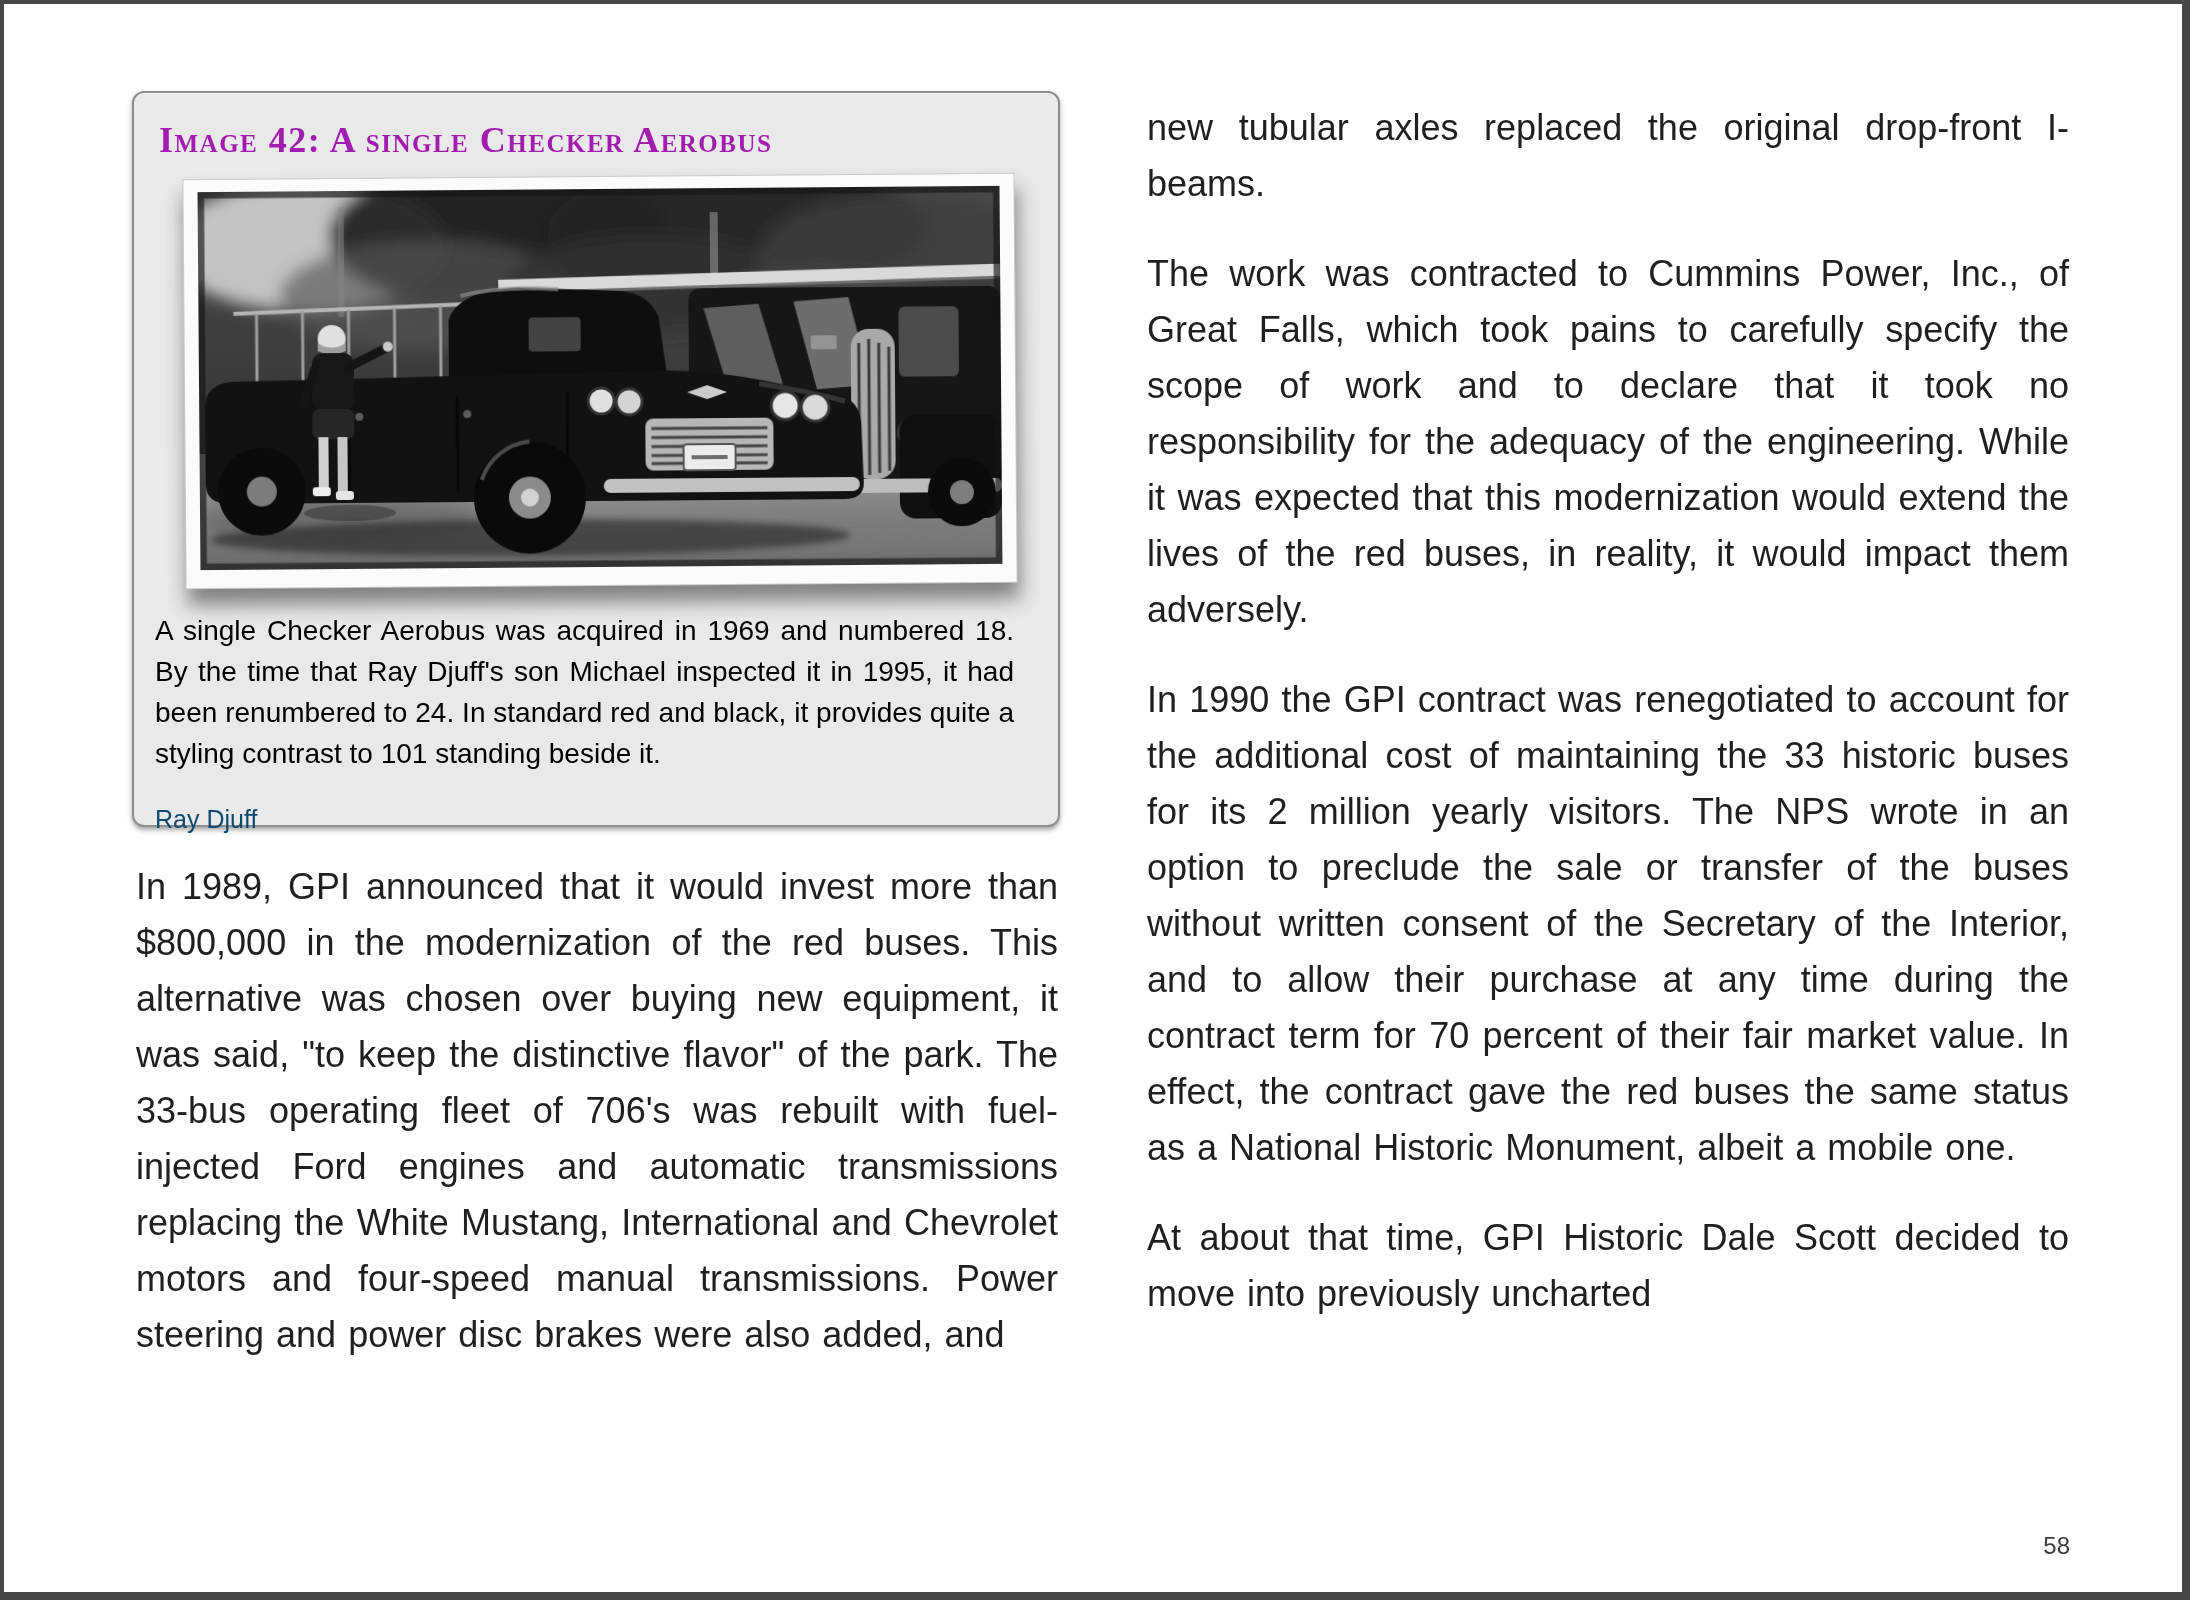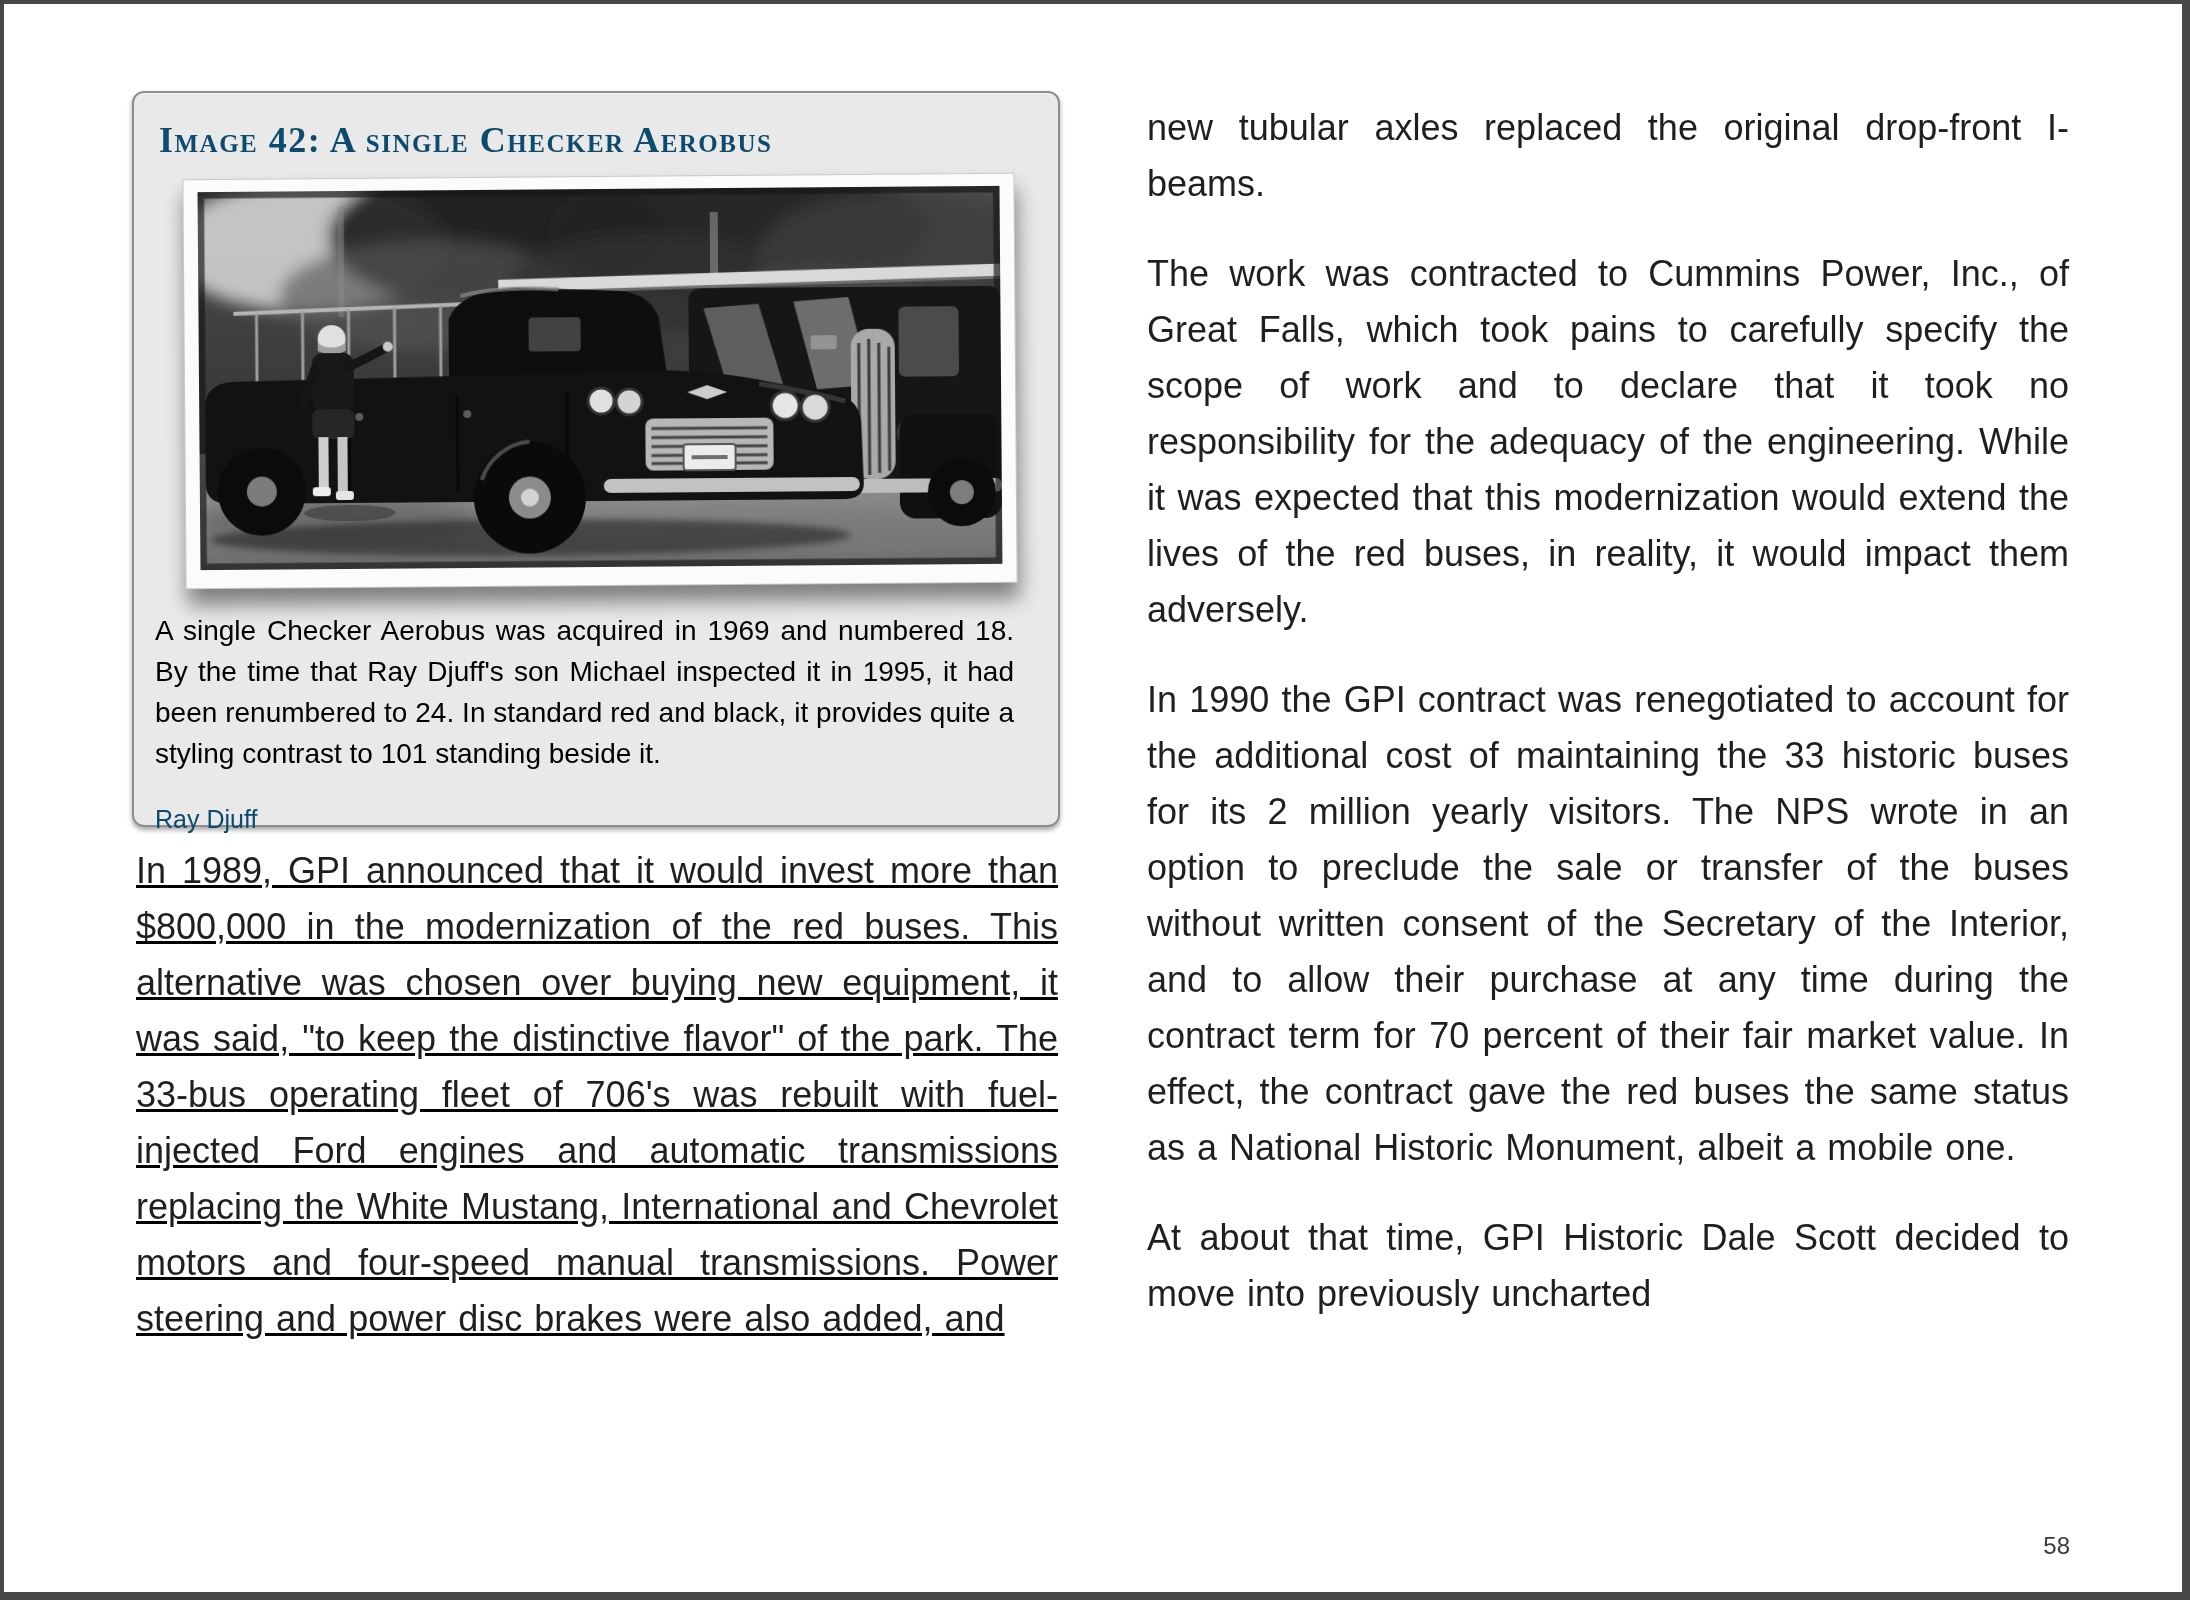--- a/index.html
+++ b/index.html
@@ -34,21 +34,21 @@
     box-shadow: 0 3px 5px rgba(0,0,0,0.35), inset 0 1px 0 #f7f7f7;
     position: relative;
   }
   .figure-title {
     font-family: "Liberation Serif", serif;
     font-weight: bold;
     font-variant: small-caps;
     font-size: 36px;
     line-height: 46px;
     letter-spacing: 1.5px;
-    color: #0c4a6e;
+    color: #a21caf;
     margin: 24px 30px 2px 25px;
   }
   .photo-frame {
     box-sizing: border-box;
     width: 832px;
     margin: 13px 0 0 50px;
     background: #fbfbfb;
     border: 1px solid #c9c9c9;
     padding: 12px 14px 18px 14px;
     transform: rotate(-0.45deg);
@@ -61,21 +61,21 @@
     text-align: justify;
     color: #000000;
     margin: 24px 44px 0 21px;
   }
   .figure-credit {
     font-size: 25px;
     color: #0c4a6e;
     margin: 31px 20px 0 21px;
   }
 
-  .body-text { margin-top: 16px; width: 922px; margin-left: 4px; text-decoration: underline; }
+  .body-text { margin-top: 32px; width: 922px; margin-left: 4px; }
 
   .para {
     font-size: 36px;
     line-height: 56px;
     text-align: justify;
     color: #1f1f1f;
     word-spacing: 2px;
     margin: 0 0 34px 0;
   }
   .para:last-child { margin-bottom: 0; }

